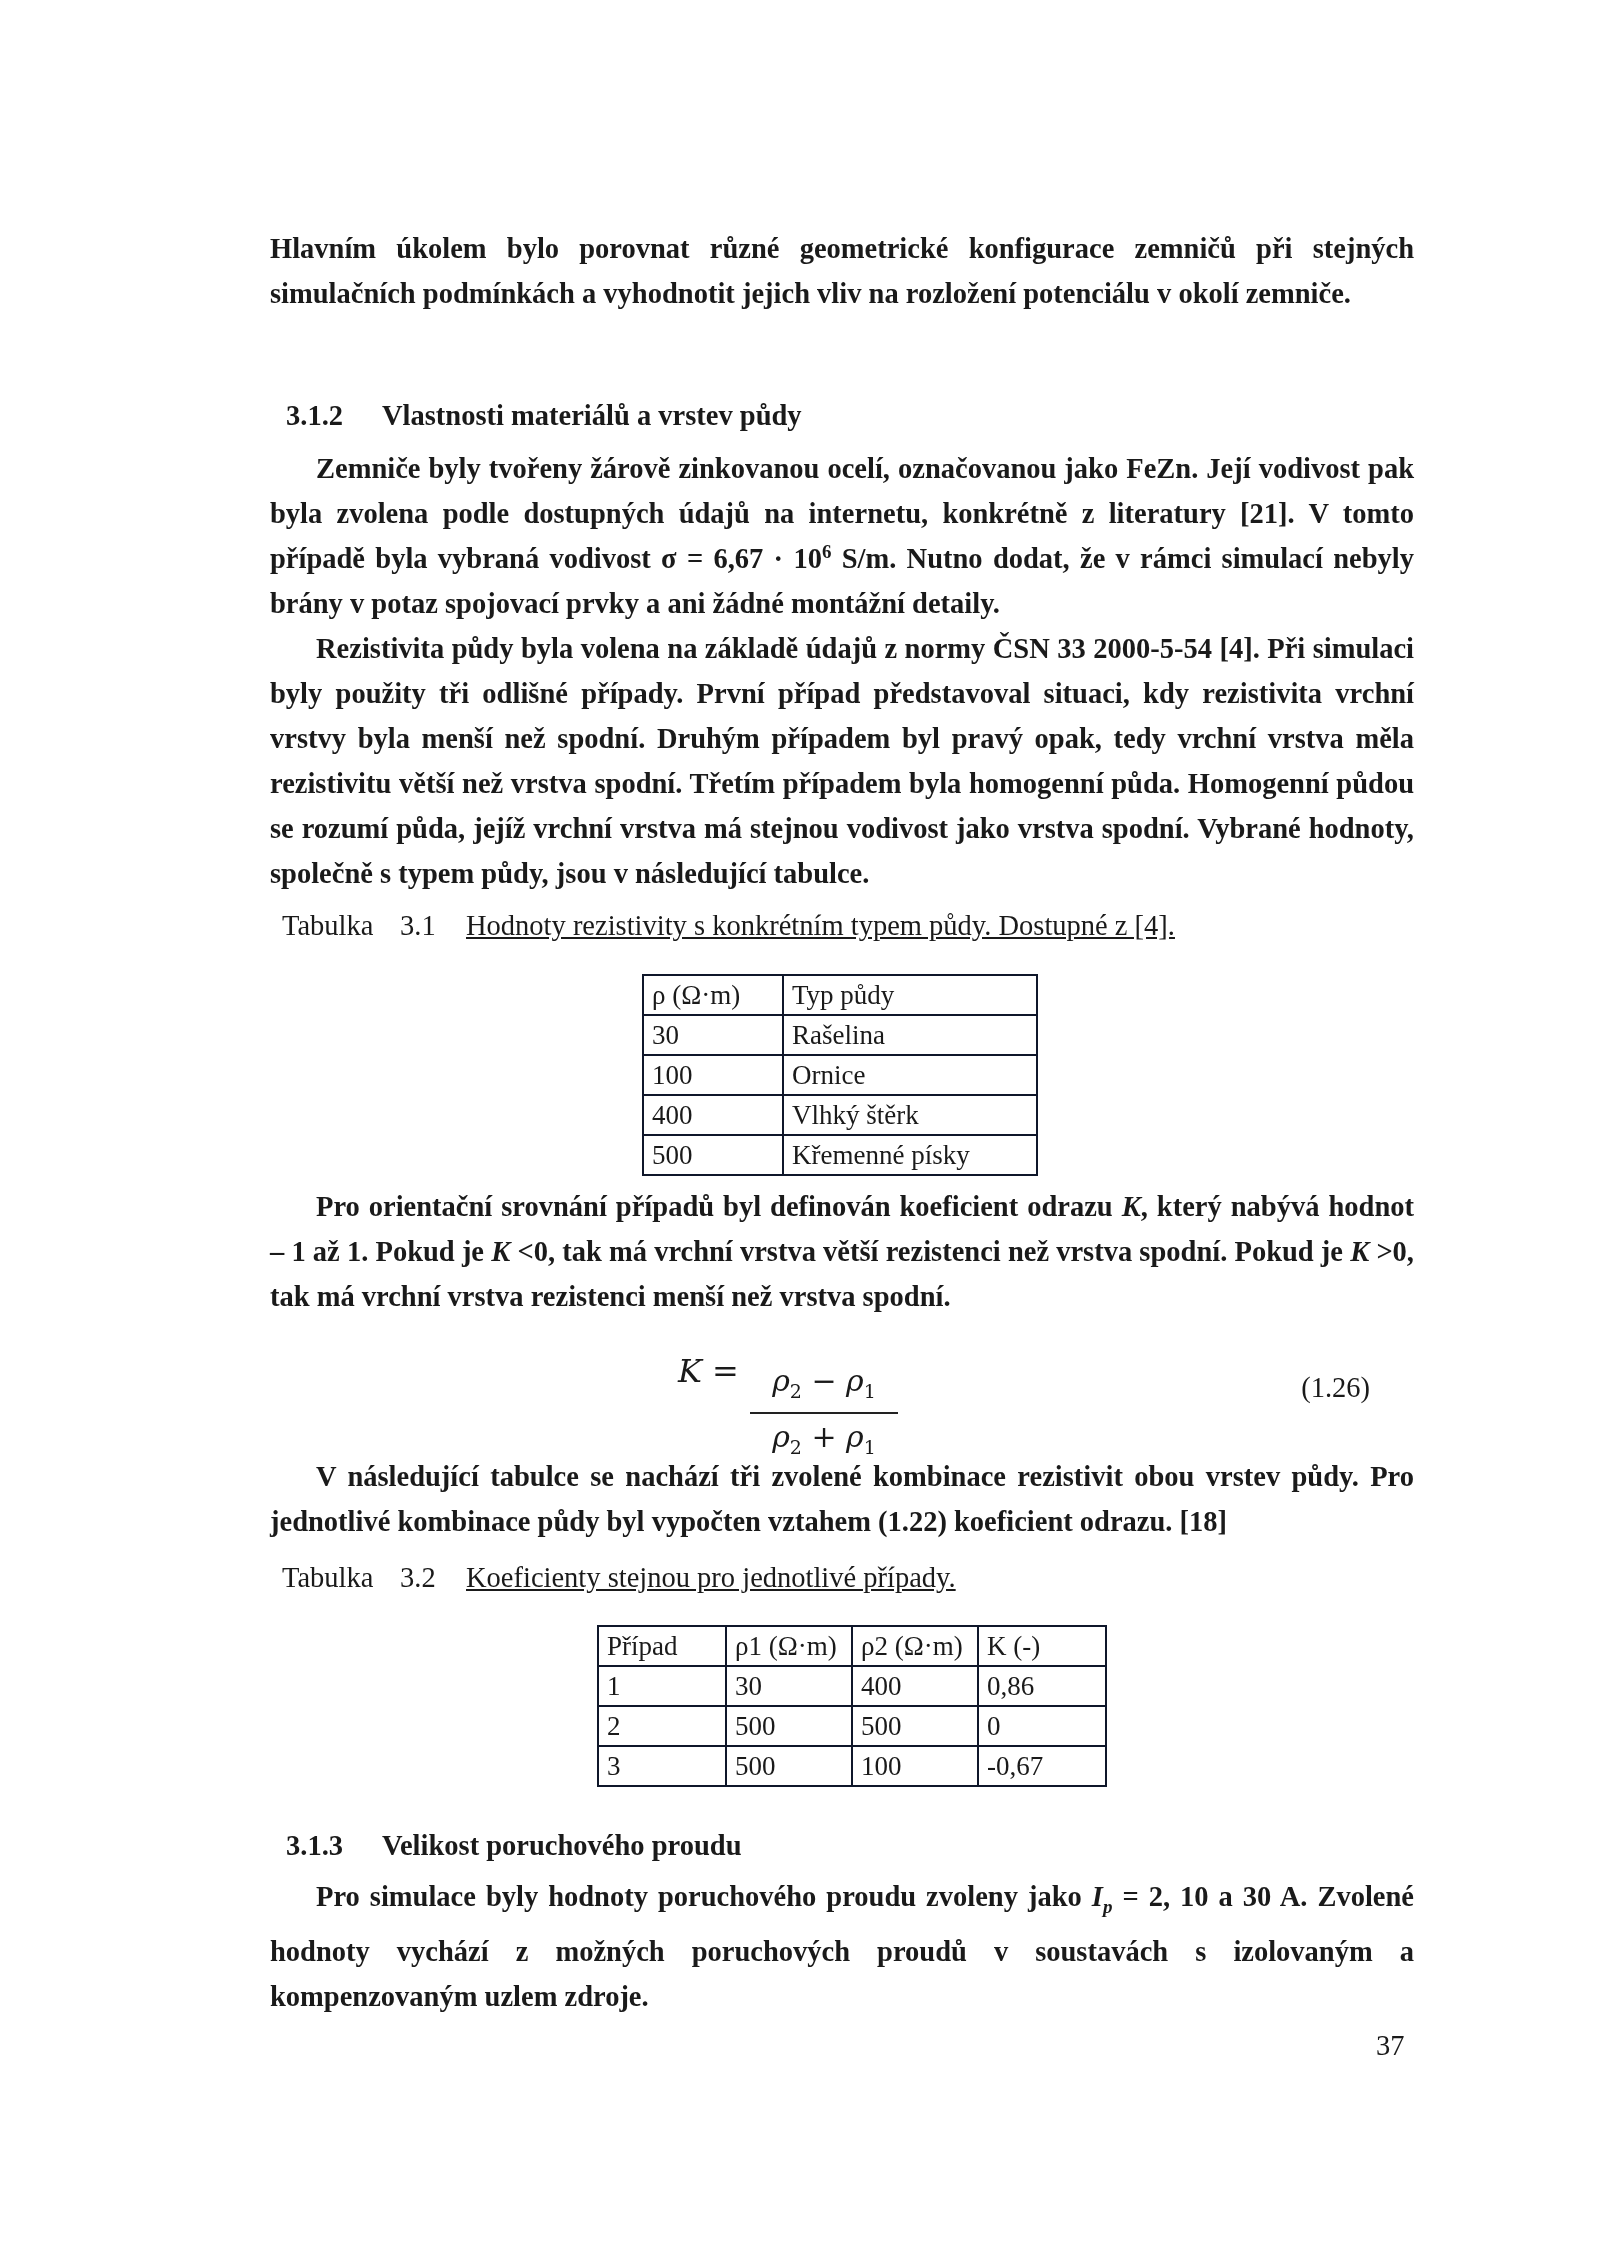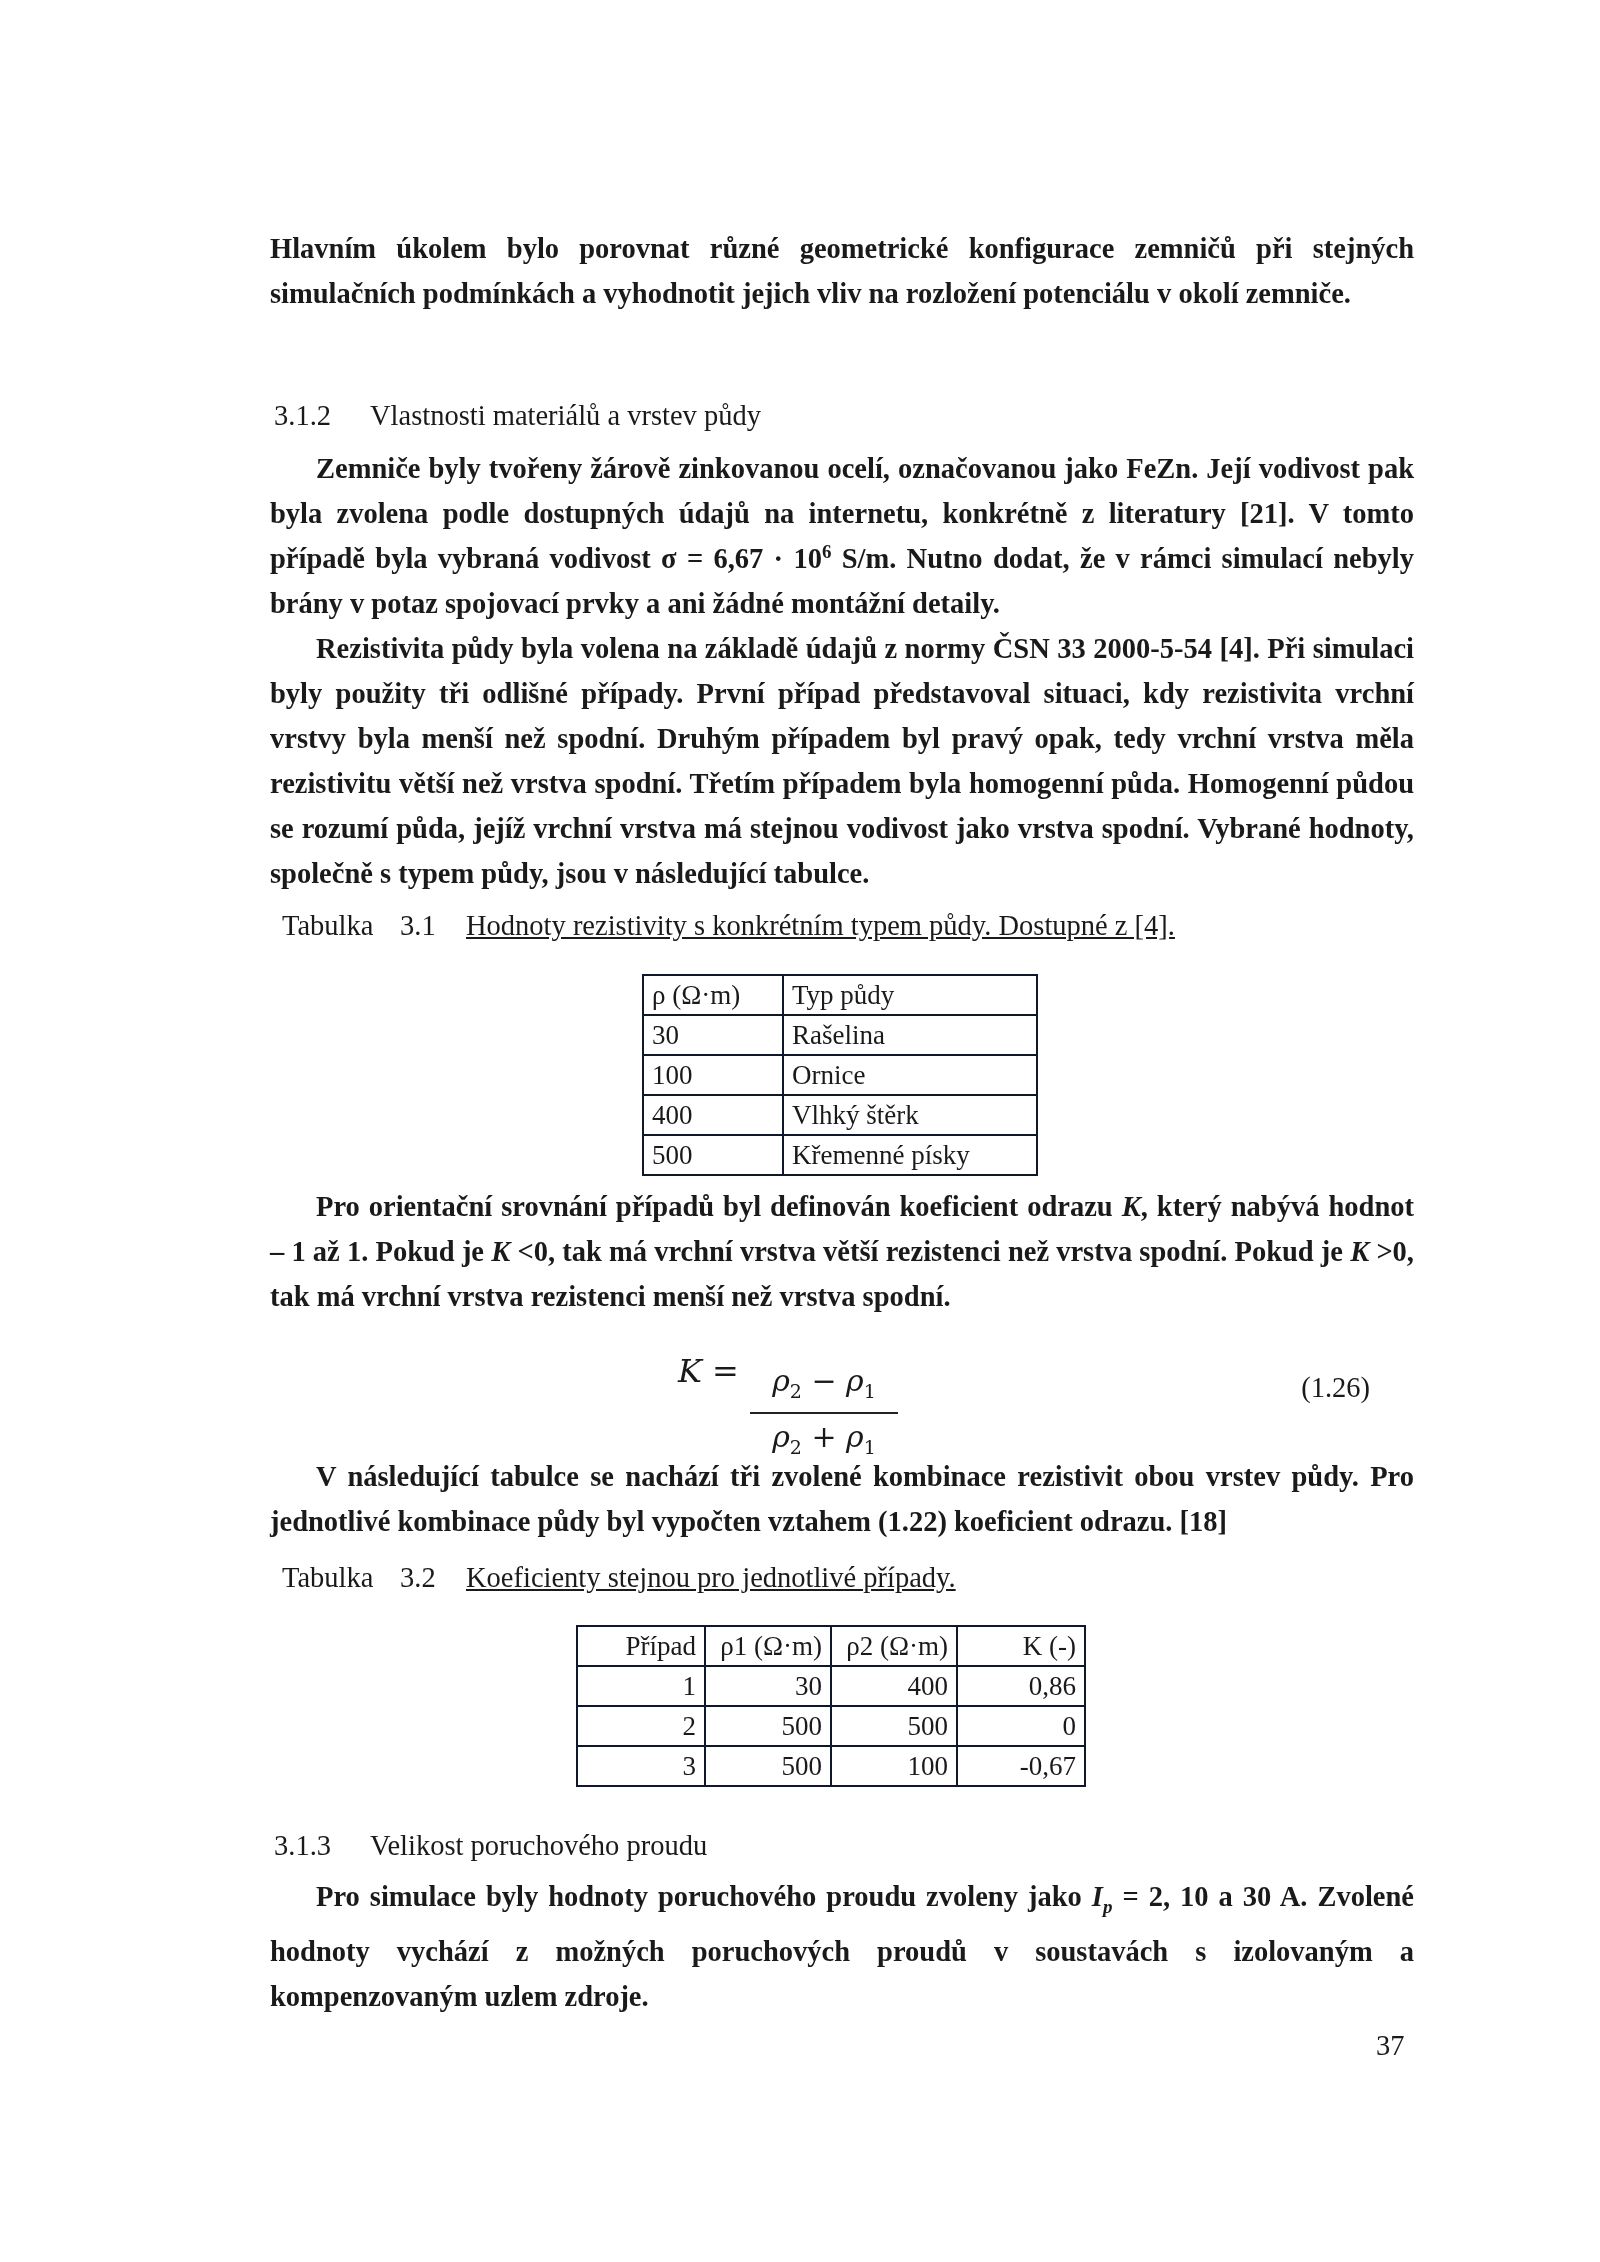--- a/index.html
+++ b/index.html
@@ -1,21 +1,21 @@
 <!DOCTYPE html>
 <html><head>
 <meta charset="utf-8">
 <style>
   html, body { margin: 0; padding: 0; background: #ffffff; }
   body { width: 1600px; height: 2262px; position: relative; overflow: hidden;
          font-family: "Liberation Serif", serif; color: #1a1a1a; }
   .page { position: absolute; left: 270px; top: 0; width: 1144px; }
   .para { font-size: 28.5px; line-height: 45px; text-align: justify; margin: 0; font-weight: bold; }
   .indent { text-indent: 46px; }
-  .heading { font-weight: normal; font-size: 28.5px; line-height: 40px; margin: 0; position: absolute; left: 4px; }
+  .heading { font-weight: bold; font-size: 28.5px; line-height: 40px; margin: 0; position: absolute; left: 16px; }
   .heading .num { display: inline-block; width: 96px; }
   .abs { position: absolute; left: 0; width: 1144px; }
   .caption { font-size: 28.5px; line-height: 40px; margin: 0; text-decoration: underline; }
   .caption .lbl { display: inline-block; width: 130px; padding-left: 12px; box-sizing: border-box; }
   .caption .cnum { display: inline-block; width: 66px; }
   table.dt { border-collapse: collapse; font-size: 27px; position: absolute; }
   table.dt td { border: 2px solid #0f172a; padding: 0 8px; height: 38px; line-height: 38px; }
   .eq { position: absolute; top: 1330px; left: 0; width: 1144px; height: 100px; }
   .eq .K { position: absolute; left: 408px; top: 22px; font-style: italic; font-size: 32px; font-family: "DejaVu Serif", serif; }
   .eq .frac { position: absolute; left: 480px; top: 0; width: 148px; text-align: center; font-family: "DejaVu Serif", serif; font-size: 30px; }
@@ -82,21 +82,21 @@
     </span>
     <span class="eqno">(1.26)</span>
   </div>
 
   <p class="para indent abs" style="top:1454px;">V následující tabulce se nachází tři zvolené kombinace rezistivit obou vrstev půdy. Pro jednotlivé kombinace půdy byl vypočten vztahem (1.22) koeficient odrazu. [18]</p>
 
   <p class="caption abs" style="top:1558px;">
     <span class="lbl">Tabulka</span><span class="cnum">3.2</span><span>Koeficienty stejnou pro jednotlivé případy.</span>
   </p>
 
-  <table class="dt" style="left:306px; top:1625px;text-align:right;">
+  <table class="dt" style="left:327px; top:1625px;">
     <tbody>
         <tr>
       <td style="width:110px;">Případ</td>
       <td style="width:108px;">ρ1 (Ω·m)</td>
       <td style="width:108px;">ρ2 (Ω·m)</td>
       <td style="width:110px;">K (-)</td>
     </tr>
     <tr>
           <td>1</td>
           <td>30</td>

